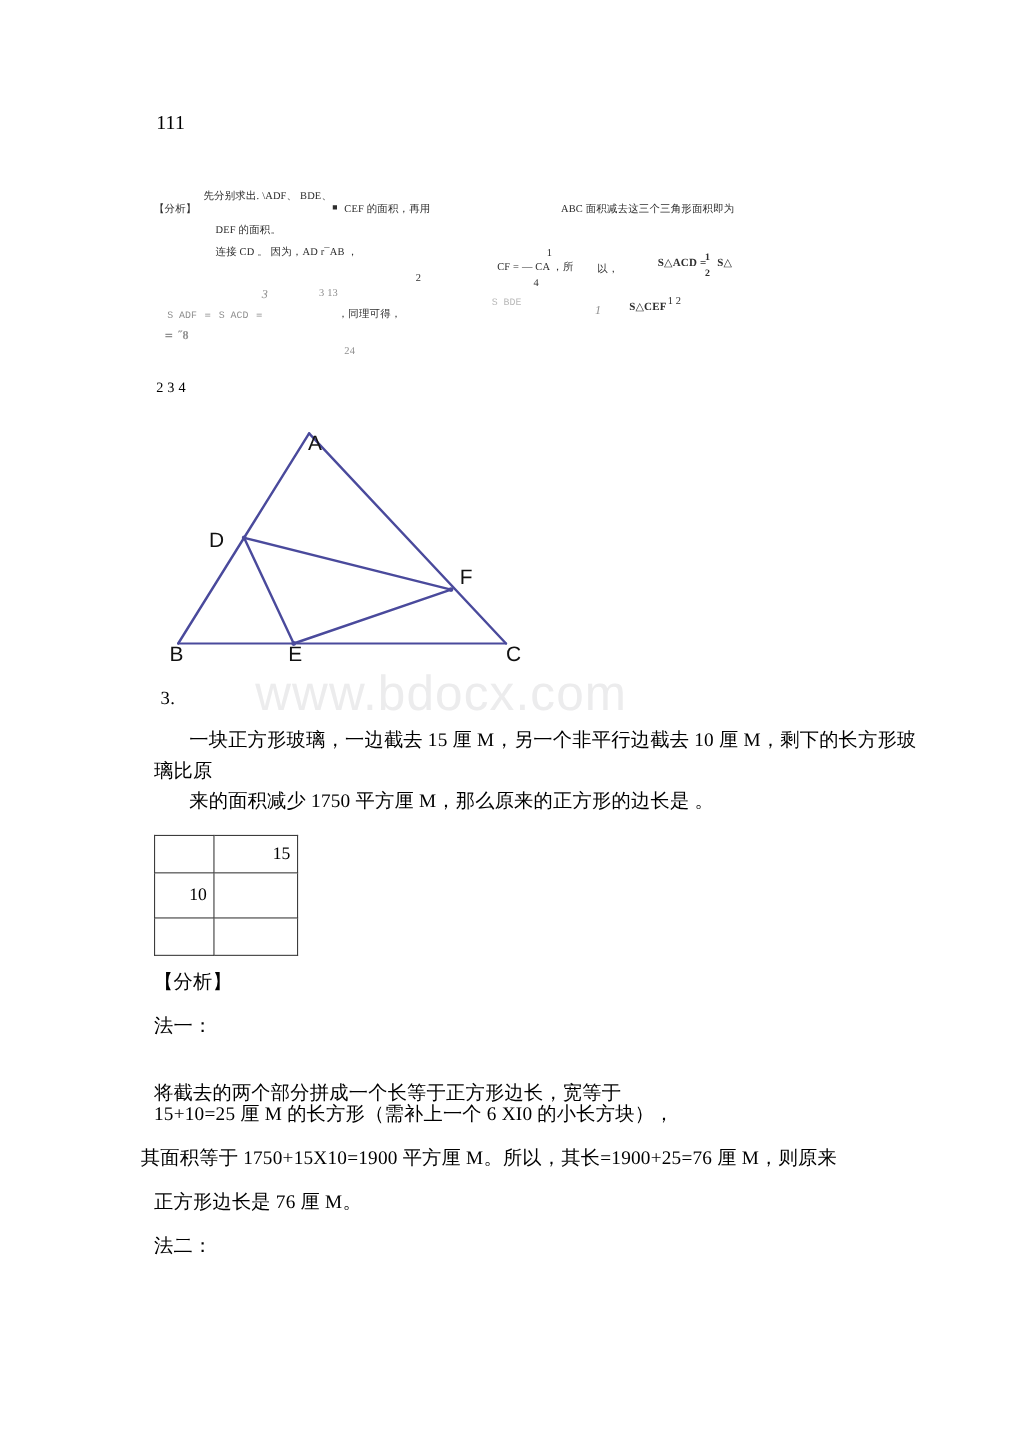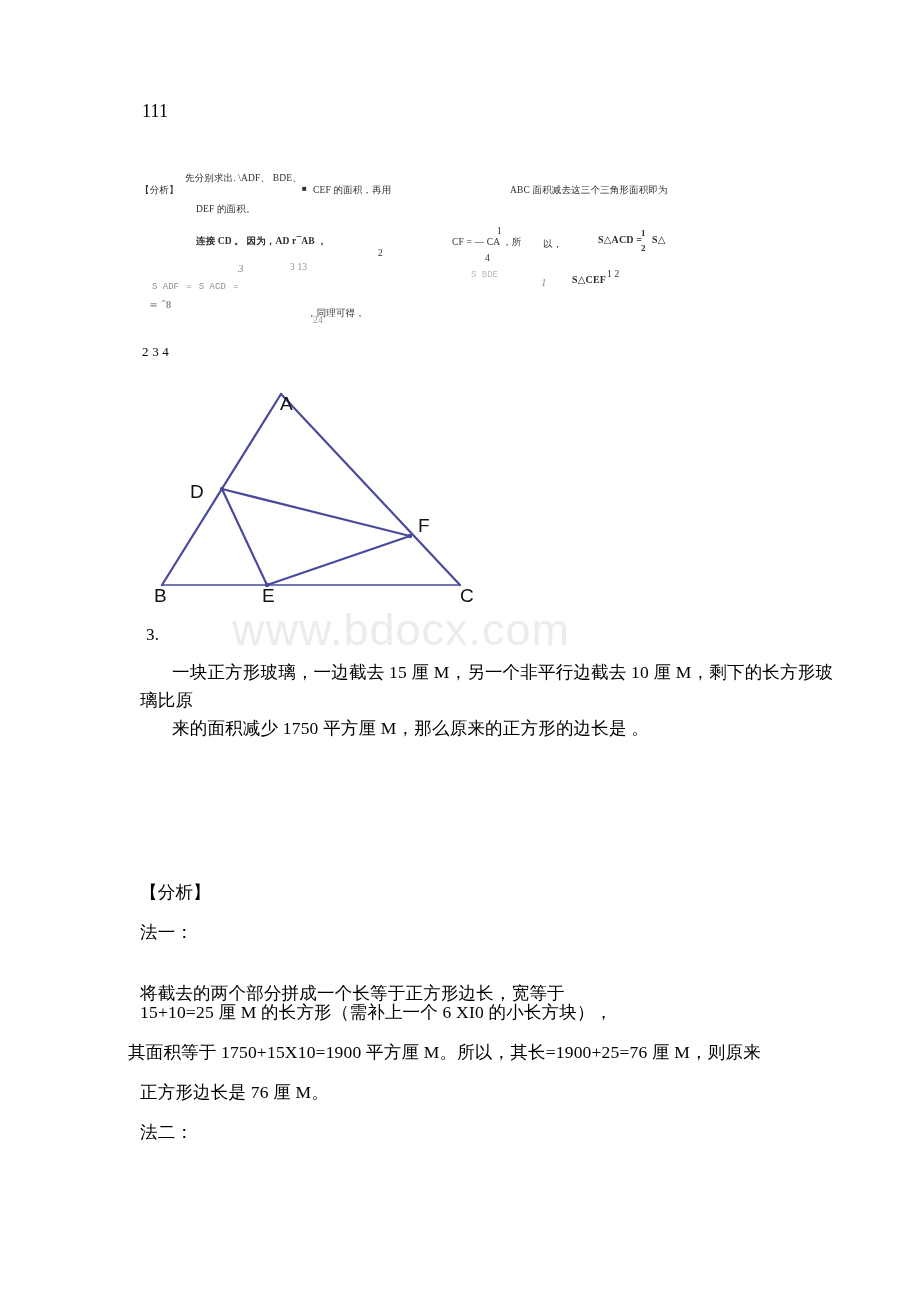--- a/index.html
+++ b/index.html
@@ -55,21 +55,21 @@
     color: #2e2e2e;
     letter-spacing: 0.15px;
     font-family: "Liberation Serif", "DejaVu Serif", serif;
   }
   .tiny-mono {
     font-family: "Liberation Mono", "DejaVu Sans Mono", monospace;
     font-size: 9px;
     color: #3a3a3a;
   }
   .faint { color: #8f8f8f; }
-  .vfaint { color: #b9b9b9; margin-left: 24px; }
+  .vfaint { color: #b9b9b9; }
   .ital { font-style: italic; }
   .bold-frag { font-weight: bold; }
 
   
   #glass-table {
     position: absolute;
     left: 140px;
     top: 759px;
     border-collapse: collapse;
     z-index: 2;
@@ -114,39 +114,39 @@
 
 
   <div class="txt tiny" style="left:140px; top:184px;">【分析】</div>
   <div class="txt tiny" style="left:185px; top:172px;">先分别求出. \ADF、 BDE、</div>
   <div class="txt tiny bold-frag" style="left:302px; top:184px; font-size:8px;">■</div>
   <div class="txt tiny" style="left:313px; top:184px;">CEF 的面积，再用</div>
   <div class="txt tiny" style="left:510px; top:184px;">ABC 面积减去这三个三角形面积即为</div>
 
   <div class="txt tiny" style="left:196px; top:203px;">DEF 的面积。</div>
 
-  <div class="txt tiny" style="left:196px; top:235px;font-weight:bold;">连接 CD 。 因为，AD r¯AB ，</div>
+  <div class="txt tiny" style="left:196px; top:223px;">连接 CD 。 因为，AD r¯AB ，</div>
 
   <div class="txt tiny" style="left:378px; top:248px;">2</div>
 
   <div class="txt tiny" style="left:452px; top:236px;">CF = —  CA ，所</div>
   <div class="txt tiny" style="left:497px; top:226px;">1</div>
   <div class="txt tiny" style="left:485px; top:253px;">4</div>
   <div class="txt tiny" style="left:543px; top:238px;">以，</div>
 
   <div class="txt tiny bold-frag" style="left:598px; top:234px; font-size:10px;">S△ACD =</div>
   <div class="txt tiny bold-frag" style="left:641px; top:228px; font-size:9px;">1</div>
   <div class="txt tiny bold-frag" style="left:641px; top:243px; font-size:9px;">2</div>
   <div class="txt tiny bold-frag" style="left:652px; top:234px; font-size:10px;">S△</div>
 
   <div class="txt tiny ital faint" style="left:238px; top:262px; font-size:11px;">3</div>
   <div class="txt tiny faint" style="left:290px; top:262px;">3 13</div>
 
   <div class="txt tiny-mono faint" style="left:152px; top:280px;">S ADF ＝ S ACD ＝</div>
-  <div class="txt tiny" style="left:307px; top:279px;margin-top:28px;">，同理可得，</div>
+  <div class="txt tiny" style="left:307px; top:279px;">，同理可得，</div>
 
   <div class="txt tiny-mono vfaint" style="left:447px; top:270px;">S  BDE</div>
   <div class="txt tiny ital faint" style="left:541px; top:276px; font-size:11px;">1</div>
   <div class="txt tiny bold-frag" style="left:572px; top:274px; font-size:10px;">S△CEF</div>
   <div class="txt tiny" style="left:607px; top:269px;">1 2</div>
 
   <div class="txt tiny bold-frag faint" style="left:148px; top:297px; font-size:11px;">＝ ˝8</div>
   <div class="txt tiny faint" style="left:313px; top:315px;">24</div>
 
   <div class="txt body-line" style="left:142px; top:344px; font-size:13px;">2 3 4</div>
@@ -176,20 +176,36 @@
         <div class="vlabel" style="left: 278px; top: 140px;">F</div>
       </div>
   </div>
 
   <div class="txt body-line" style="left:146px; top:624px; font-size:17px;">3.</div>
 
   <div class="txt body-line body-wrap" style="left:140px; top:658px; width:700px; text-indent:32px;">一块正方形玻璃，一边截去 15 厘 M，另一个非平行边截去 10 厘 M，剩下的长方形玻璃比原</div>
 
   <div class="txt body-line" style="left:140px; top:718px; text-indent:32px;">来的面积减少 1750 平方厘 M，那么原来的正方形的边长是 。</div>
 
+  <table id="glass-table">
+    <tbody id="glass-tbody">
+        <tr>
+          <td class="cell-c1"></td>
+          <td class="cell-c2">15</td>
+        </tr>
+        <tr class="row-tall">
+          <td class="cell-c1">10</td>
+          <td class="cell-c2"></td>
+        </tr>
+        <tr>
+          <td class="cell-c1"></td>
+          <td class="cell-c2"></td>
+        </tr>
+      </tbody>
+  </table>
 
   <div class="txt body-line" style="left:140px; top:882px;">【分析】</div>
 
   <div class="txt body-line" style="left:140px; top:922px;">法一：</div>
 
   <div class="txt body-line" style="left:140px; top:962px;margin-top:21px;">将截去的两个部分拼成一个长等于正方形边长，宽等于</div>
   <div class="txt body-line" style="left:140px; top:1002px;">15+10=25 厘 M 的长方形（需补上一个 6 XI0 的小长方块），</div>
   <div class="txt body-line" style="left:128px; top:1042px;">其面积等于 1750+15X10=1900 平方厘 M。所以，其长=1900+25=76 厘 M，则原来</div>
   <div class="txt body-line" style="left:140px; top:1082px;">正方形边长是 76 厘 M。</div>
 

